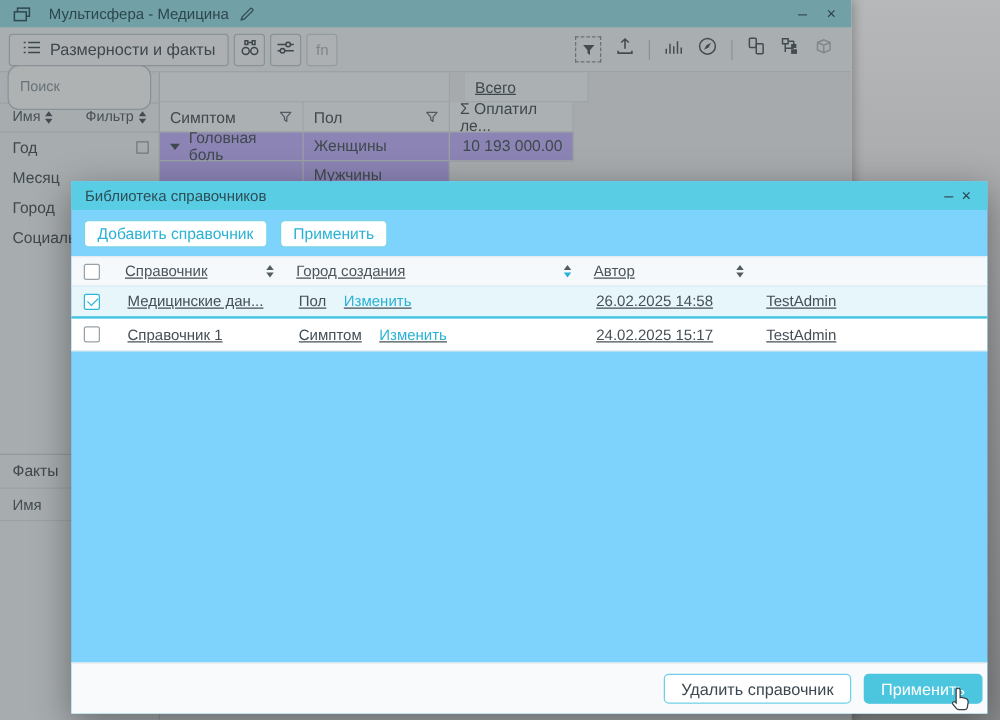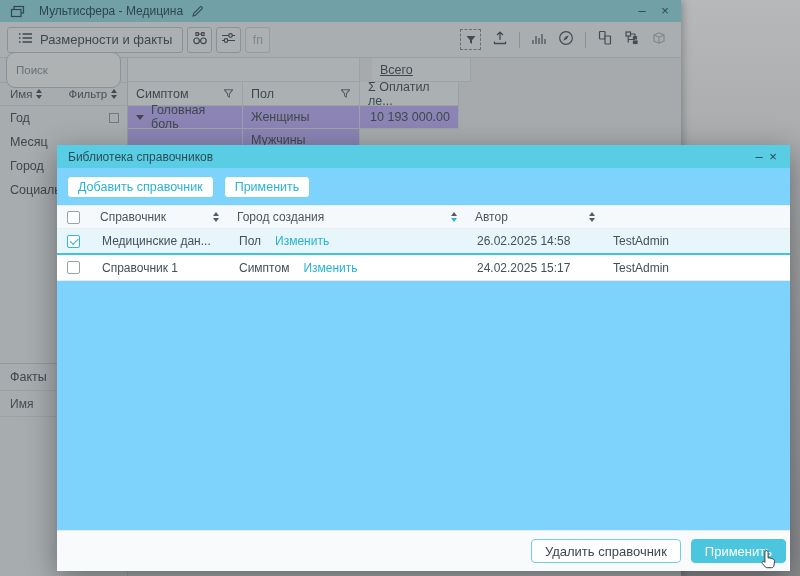--- a/index.html
+++ b/index.html
@@ -64,21 +64,21 @@
   
   .modal { position:absolute; left:57px; top:145px; width:733px; height:426px; background:#7dd3fc;
            border-radius:0; overflow:hidden; box-shadow:0 8px 28px rgba(0,0,0,.38); z-index:10; }
   .modal-header { height:23px; background:#58cde4; display:flex; align-items:center;
                   font-size:12px; color:#2d4e57; padding:0 10px 0 11px; }
   .modal-header .spacer { flex:1; }
   .m-ctl { width:14px; text-align:center; font-size:13px; color:#29454d; }
   .modal-actions { padding:8px 0 0 10px; display:flex; gap:10px; }
   .cyan-outline-btn { height:22px; display:inline-flex; align-items:center; padding:0 10px;
                       border:1px solid #79d4e8; border-radius:4px; background:#fff; color:#29b2d5; font-size:12.5px; }
-  .mtable { margin-top:7px; }
+  .mtable { margin-top:7px;text-decoration:underline; }
   .mrow { display:grid; grid-template-columns:33px 137px 238px 138px 1fr; align-items:center; }
   .mrow.head { height:24px; background:#f6f9fb; border-top:1px solid #e8edef; border-bottom:1px solid #e8edef;
                font-size:12px; color:#4b555d; }
   .mrow.head .hcell { display:flex; align-items:center; padding:0 8px 0 10px; height:100%; }
   .mrow.head .hcell .sort { margin-left:auto; }
   .mrow.r1 { height:26px; background:#e7f6fa; border-bottom:2px solid #3fc3e0; font-size:12px; }
   .mrow.r2 { height:26px; background:#fff; border-bottom:1px solid #e7ecee; font-size:12px; }
   .mcell { padding-left:12px; display:flex; align-items:center; }
   .mcell.cbcell { justify-content:center; padding-left:0; }
   .mcell .link { color:#29b2d5; margin-left:14px; }

